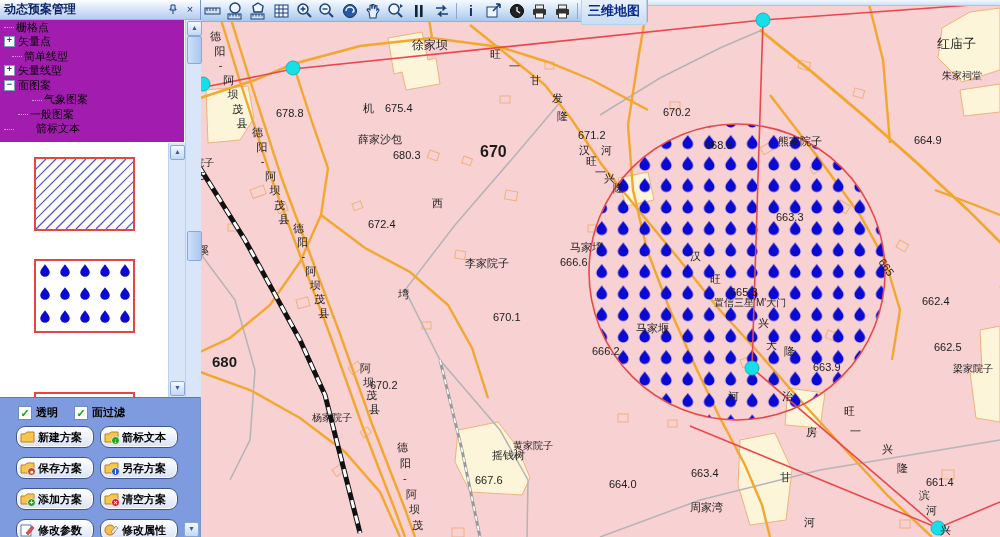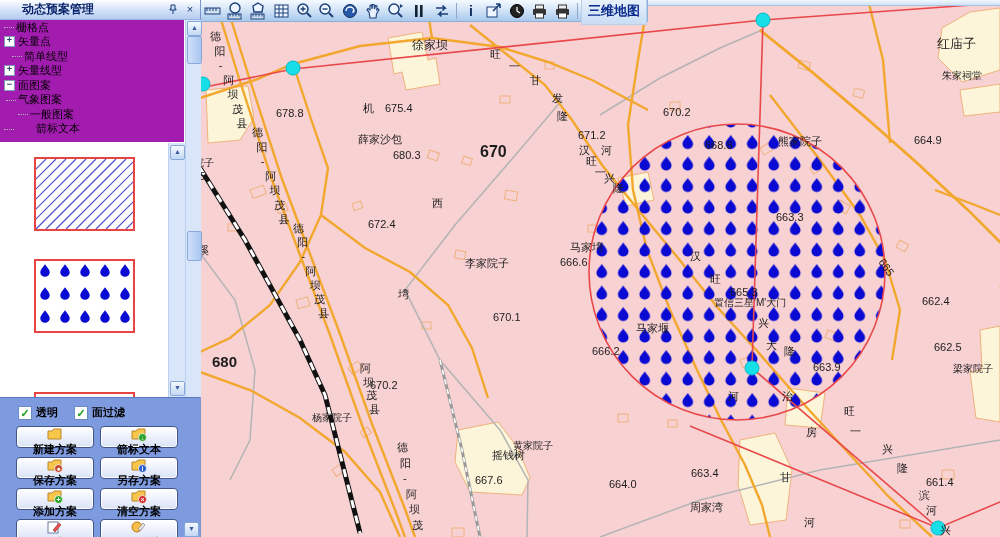--- a/index.html
+++ b/index.html
@@ -4,21 +4,21 @@
 <style>
   html,body{margin:0;padding:0;}
   body{width:1000px;height:537px;overflow:hidden;position:relative;
        font-family:"Liberation Sans",sans-serif;background:#f8d1d3;font-size:11px;}
   
   #sidebar{position:absolute;left:0;top:0;width:200px;height:537px;background:#ffffff;
            border-right:1px solid #7a96c8;z-index:30;}
   .panel-header{position:absolute;left:0;top:0;width:200px;height:19px;
      background:linear-gradient(#fdfeff,#cfdef7 60%,#b6cbf0);border-bottom:1px solid #9ab4e0;
      display:flex;align-items:center;}
-  .panel-title{font-weight:bold;color:#0a246a;font-size:12px;padding-left:4px;flex:1;margin-left:18px;}
+  .panel-title{font-weight:bold;color:#0a246a;font-size:12px;padding-left:4px;flex:1;}
   .hdr-btn{width:14px;height:13px;margin-right:3px;display:flex;align-items:center;justify-content:center;
      color:#1a3c7a;font-size:11px;line-height:11px;cursor:default;}
   .tree{position:absolute;left:0;top:20px;width:184px;height:122px;background:#a21caf;overflow:hidden;}
   .tree-item{display:flex;align-items:center;height:14.5px;color:#000;white-space:nowrap;}
   .expander{width:9px;height:9px;border:1px solid #7f9db9;background:#fff;font-size:9px;line-height:7px;
      text-align:center;color:#28406a;margin-right:3px;flex:none;font-weight:bold;}
   .tree-stub{width:10px;border-bottom:1px dotted #b0b0b0;height:1px;margin-right:2px;flex:none;}
   
   .pattern-list{position:absolute;left:0;top:143px;width:168px;height:254px;background:#fff;overflow:hidden;}
   .pattern-box{margin:14px auto 28px auto;width:101px;height:74px;display:block;}
@@ -31,22 +31,22 @@
   
   .bottom-panel{position:absolute;left:0;top:397px;width:200px;height:140px;background:#7f9be0;
      border-top:1px solid #5a78c0;}
   .opt-row{position:absolute;left:18px;top:7px;display:flex;gap:16px;}
   .opt{display:flex;align-items:center;gap:4px;color:#000;font-size:11px;font-weight:bold;}
   .cbx{width:12px;height:12px;background:#fff;border:1px solid #6a8ac8;display:flex;align-items:center;
      justify-content:center;color:#18a018;font-size:11px;font-weight:bold;line-height:10px;}
   .btn-grid{position:absolute;left:16px;top:28px;width:168px;display:grid;
      grid-template-columns:78px 78px;grid-column-gap:6px;grid-row-gap:9px;}
   .xp-btn{height:20px;background:linear-gradient(#ffffff,#e9eefb 60%,#d8e2f6);
-     border:1px solid #40568c;border-radius:4px;display:flex;align-items:center;
-     font-size:11px;font-weight:bold;color:#000;padding:0 2px;box-shadow:inset 0 0 0 1px #fff;flex-direction:column;}
+     border:1px solid #40568c;border-radius:9px;display:flex;align-items:center;
+     font-size:11px;font-weight:bold;color:#000;padding:0 2px;box-shadow:inset 0 0 0 1px #fff;}
   .xp-btn svg{margin:0 2px 0 1px;flex:none;}
   
   #topstrip{position:absolute;left:200px;top:0;width:800px;height:5px;
      background:linear-gradient(#f2f8ff,#cfe2f6);border-bottom:1px solid #aac4e4;z-index:18;}
   #toolbar{position:absolute;left:200px;top:0;width:448px;height:22px;z-index:20;
      background:linear-gradient(#f5faff,#cde0f6 55%,#a9c8ec);border-bottom:1px solid #8cb0d8;
      border-right:1px solid #8cb0d8;display:flex;align-items:center;padding-left:2px;box-sizing:border-box;}
   .tb-icon{width:24px;height:20px;display:flex;align-items:center;justify-content:center;border-radius:2px;}
   .tb-sep{width:1px;height:16px;background:#8fa8c8;margin:0 3px;}
   .map3d{font-size:13px;font-weight:bold;color:#0a2a8c;padding:4px 6px;white-space:nowrap;
@@ -82,21 +82,21 @@
         <span>简单线型</span>
       </div>
       <div class="tree-item" style="padding-left: 4px;">
         <span class="expander">+</span>
         <span>矢量线型</span>
       </div>
       <div class="tree-item" style="padding-left: 4px;">
         <span class="expander">−</span>
         <span>面图案</span>
       </div>
-      <div class="tree-item" style="padding-left: 6px;">
+      <div class="tree-item" style="padding-left: 32px;">
         <span class="tree-stub"></span>
         <span>气象图案</span>
       </div>
       <div class="tree-item" style="padding-left: 18px;">
         <span class="tree-stub"></span>
         <span>一般图案</span>
       </div>
       <div class="tree-item" style="padding-left: 4px; gap: 20px;">
         <span class="tree-stub"></span>
         <span>箭标文本</span>

